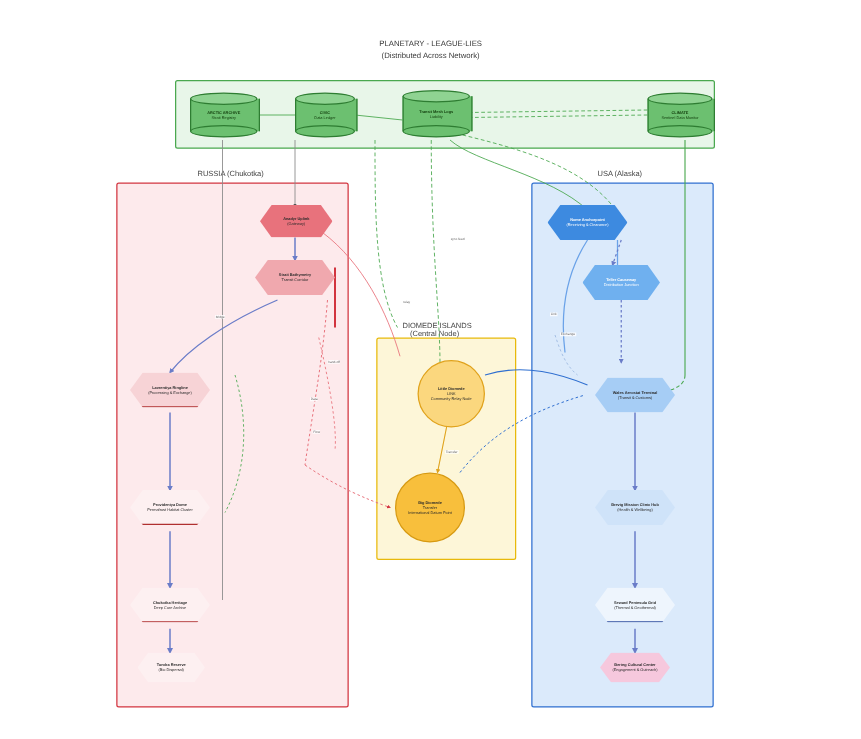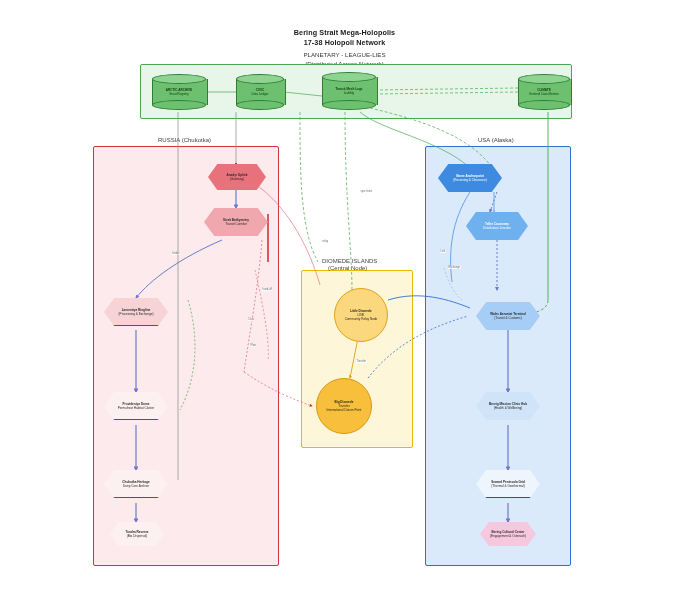--- a/index.html
+++ b/index.html
@@ -72,24 +72,20 @@
   svg.wires{position:absolute;left:0;top:0;width:689px;height:591px;pointer-events:none;}
   .elabel{position:absolute;font-size:2.6px;color:#6b6b6b;white-space:nowrap;
           background:rgba(255,255,255,.82);padding:0 .5px;}
 </style>
 </head>
 <body>
 
 <div id="canvas">
 
   <div class="title-wrap">
-    <div class="title-main">
-      <div>Bering Strait Mega-Holopolis</div>
-      <div>17-38 Holopoli Network</div>
-    </div>
     <div class="title-sub">
       <div>PLANETARY - LEAGUE-LIES</div>
       <div>(Distributed Across Network)</div>
     </div>
   </div>
 
   <div class="cluster c-shared"></div>
   <div class="cluster c-russia"></div>
   <div class="cluster c-usa"></div>
   <div class="cluster c-islands"></div>

